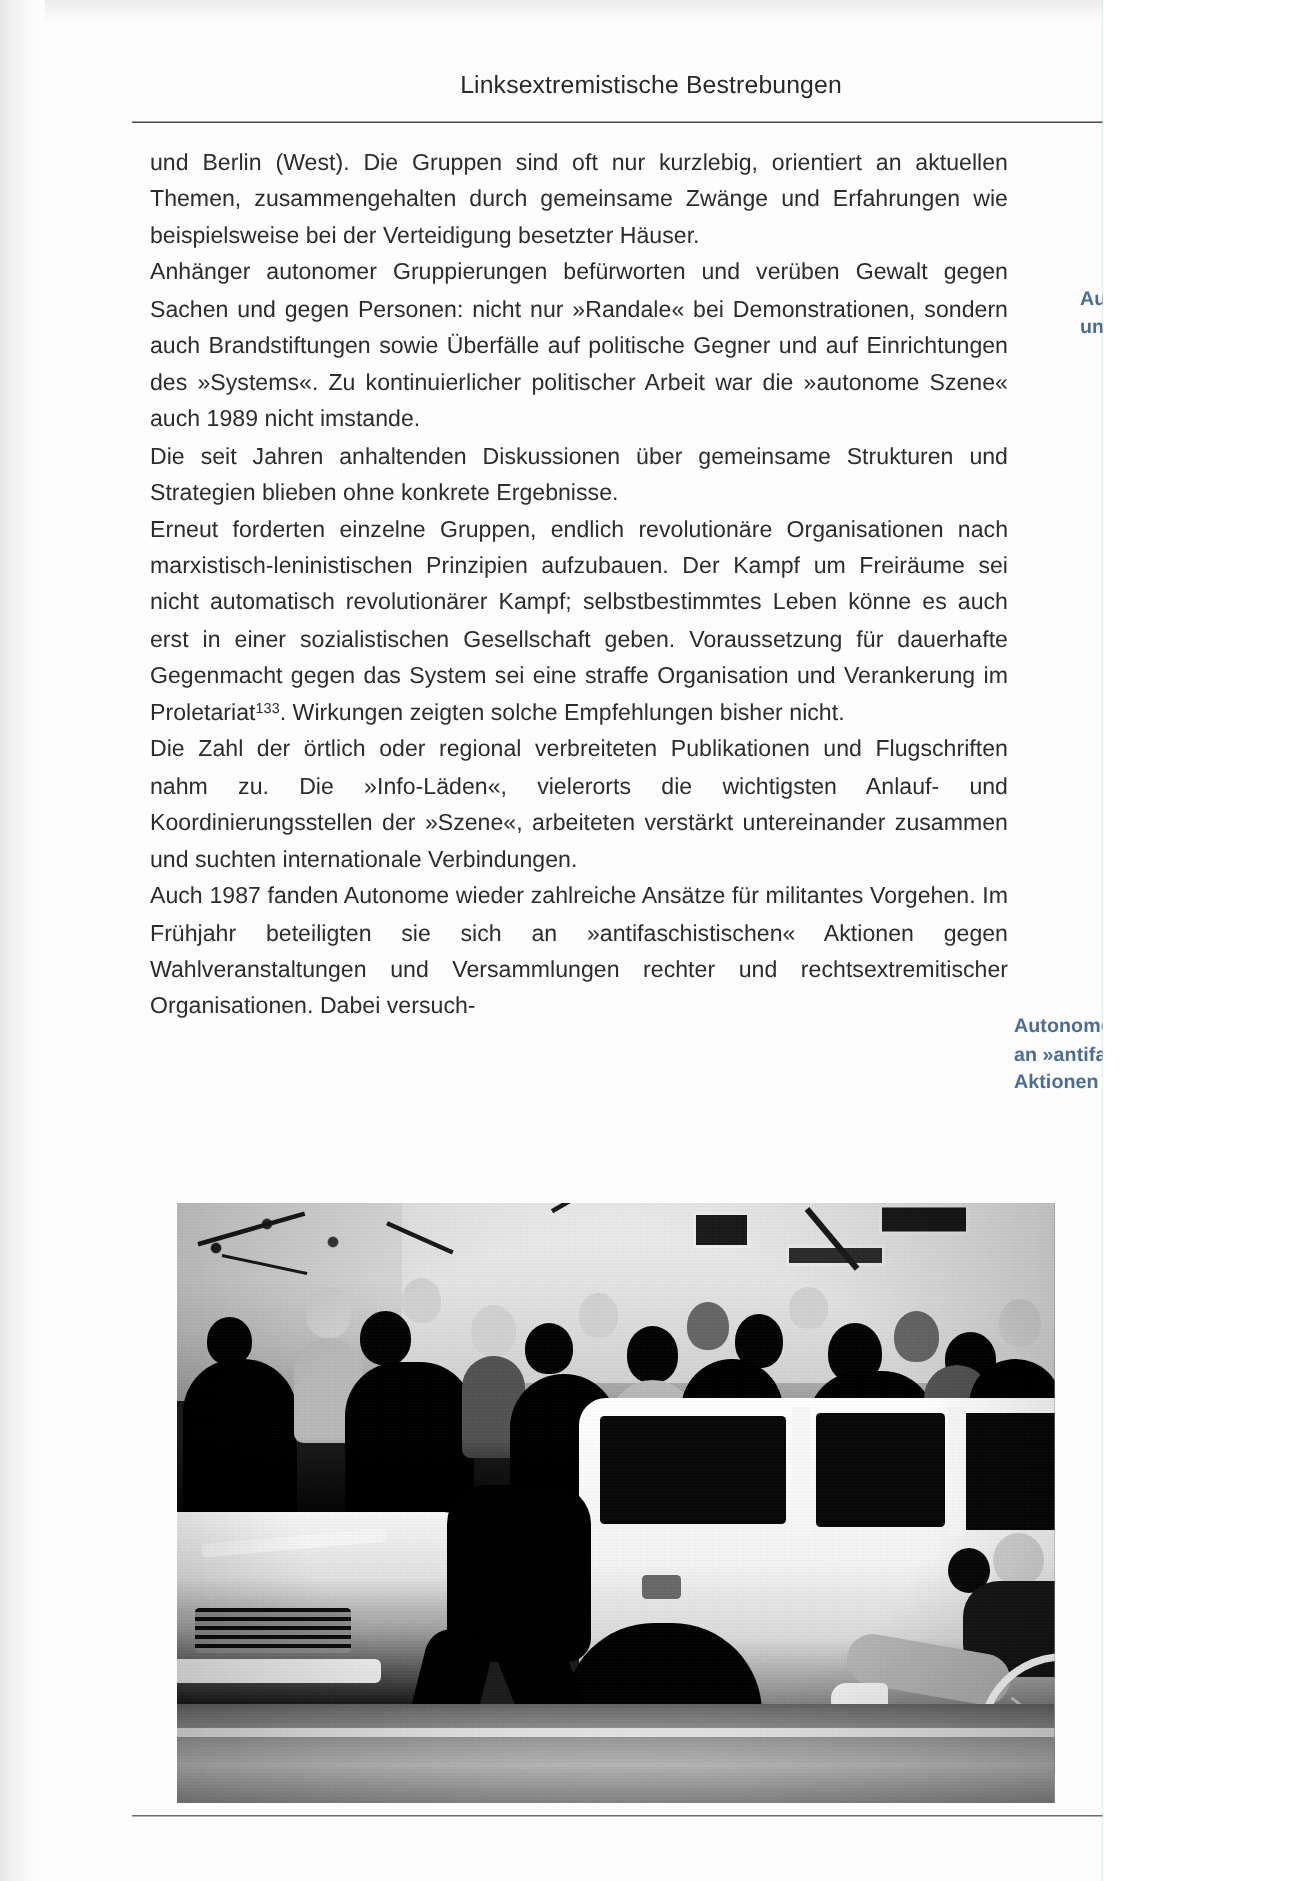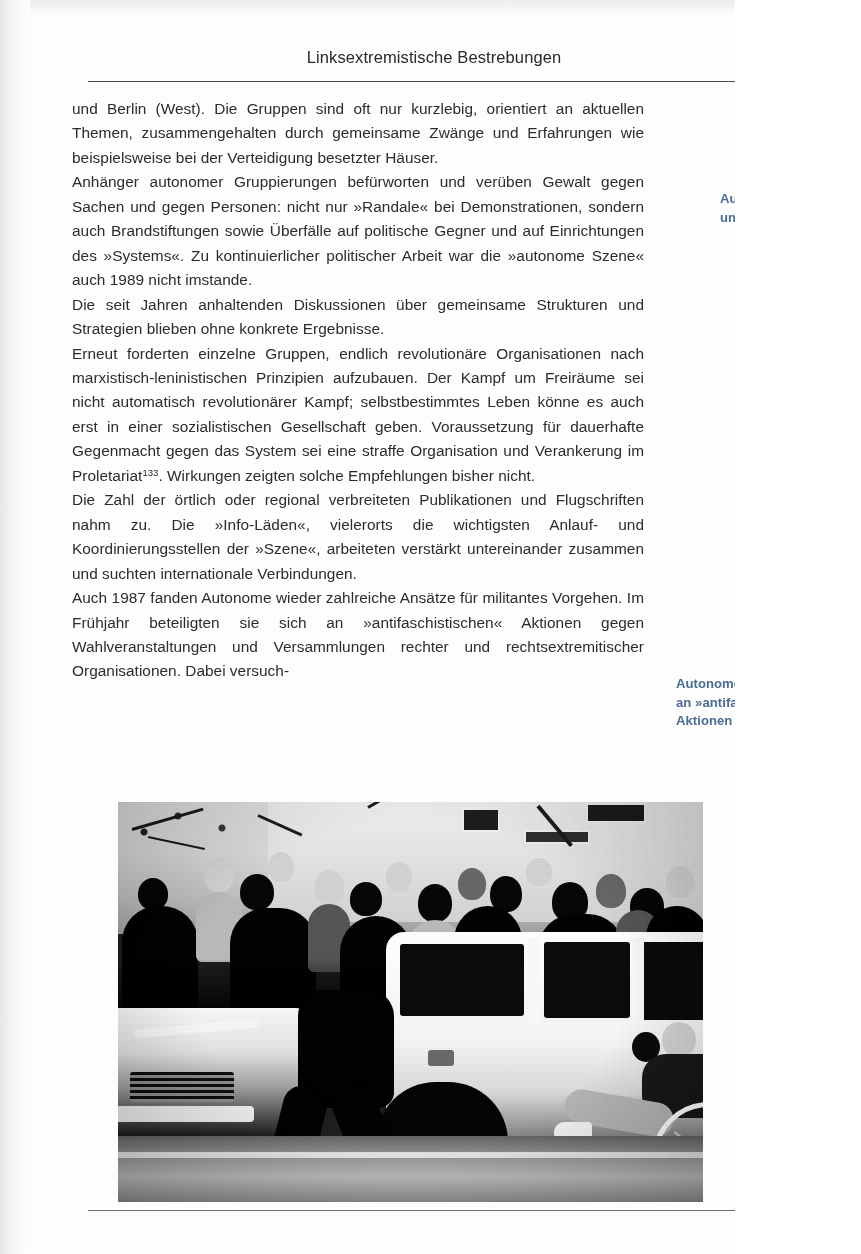--- a/index.html
+++ b/index.html
@@ -77,21 +77,21 @@
     left: 88px;
     top: 1210px;
     width: 751px;
     height: 1px;
     background: #6e6e70;
   }
 
   
   .col-main {
     position: absolute;
-    left: 72px;
+    left: 100px;
     top: 97px;
     width: 572px;
   }
   .col-main p {
     margin: 0;
     font-size: 15.4px;
     line-height: 24.45px;
     color: #2c2c2e;
     text-align: justify;
     text-justify: inter-word;

